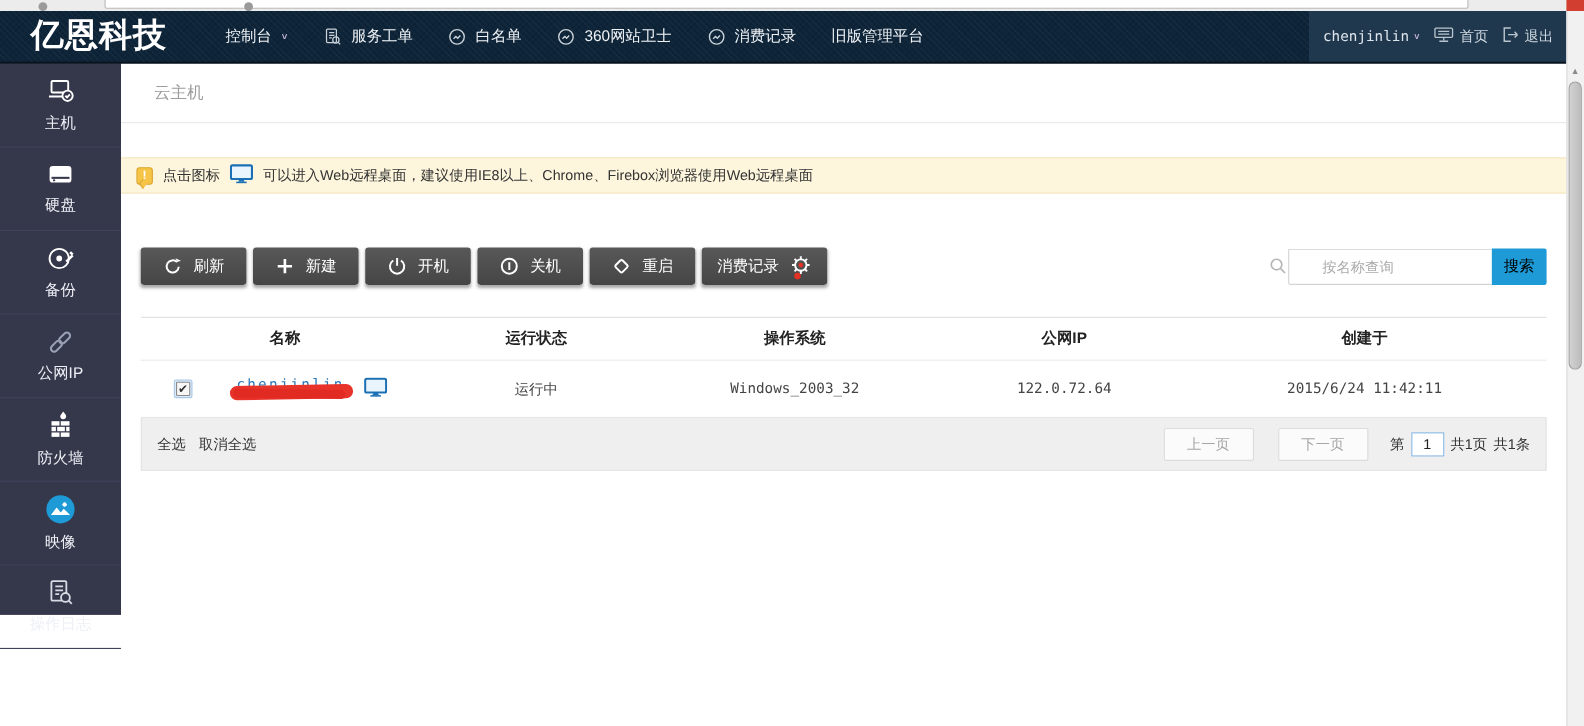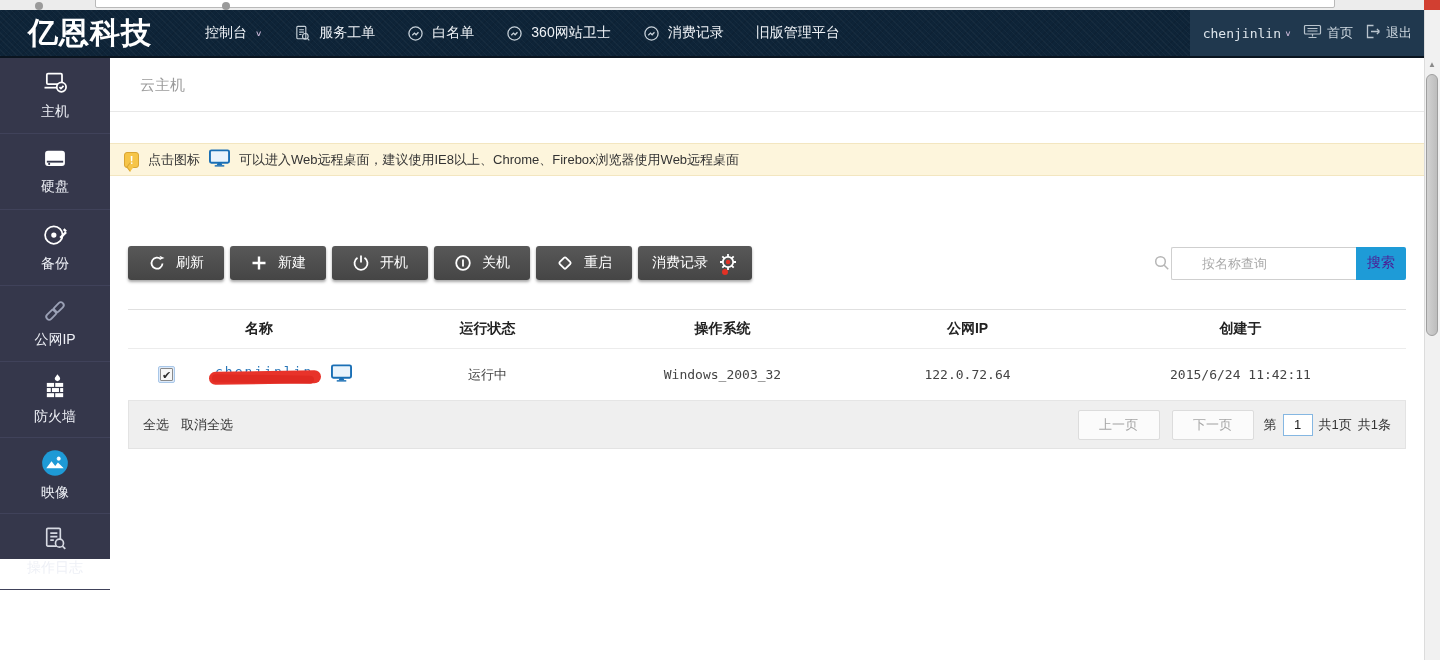--- a/index.html
+++ b/index.html
@@ -39,54 +39,54 @@
   .main { position:absolute; left:110px; top:58px; right:16px; bottom:0; background:#fff; }
   .title-bar { height:54px; line-height:54px; padding-left:30px; border-bottom:1px solid #e8e8e8; color:#9b9b9b; font-size:15px; }
 
   .notice { margin-top:31px; height:33px; display:flex; align-items:center; gap:9px; padding-left:14px;
     background:#fdf5dc; border-top:1px solid #f3e6c0; border-bottom:1px solid #f3e6c0; font-size:13px; color:#333; }
   .warn-ic { position:relative; width:15px; height:16px; background:#f6c548; border:1px solid #d9a532; border-radius:3px;
     color:#fff; font-weight:bold; font-size:11px; line-height:14px; text-align:center; }
   .warn-ic::after { content:""; position:absolute; left:2px; bottom:-3px; width:5px; height:5px; background:#f6c548; border-left:1px solid #d9a532; border-bottom:1px solid #d9a532; transform:rotate(45deg) skew(8deg,8deg); }
   .monitor-ic { display:inline-block; vertical-align:middle; }
 
-  .toolbar { margin-top:70px; padding:0 18px; display:flex; align-items:center; }
+  .toolbar { margin-top:49px; padding:0 18px; display:flex; align-items:center; }
   .tbtn { height:34px; margin-right:6px; padding:0 20px; display:flex; align-items:center; gap:10px;
     background:linear-gradient(#585858,#454545); color:#fff; font-size:14px; border:none; border-radius:3px;
     box-shadow:0 2px 3px rgba(0,0,0,.35); cursor:pointer; }
   .tbtn svg { display:block; }
   .more-btn { padding:0 14px; }
   .gear-wrap { position:relative; width:20px; height:22px; }
   .gear-wrap .reddot { position:absolute; left:4px; bottom:-1px; width:6px; height:6px; border-radius:50%; background:#e23125; }
 
   .search { margin-left:auto; display:flex; align-items:stretch; height:33px; }
   .search-box { position:relative; width:210px;padding-left:25px; }
   .search-box input { width:100%; height:100%; border:1px solid #cfcfcf; border-right:none; border-radius:2px 0 0 2px; padding:0 8px 0 30px; font-size:13px; color:#555; outline:none; }
   .search-box input::placeholder { color:#aaa; }
   .search-box .mag { position:absolute; left:8px; top:8px; }
-  .search-btn { width:50px; background:#1e9bd7; color:#4c1d95; border:none; font-size:14px; border-radius:0 2px 2px 0; cursor:pointer; }
+  .search-btn { width:50px; background:#1e9bd7; color:#000000; border:none; font-size:14px; border-radius:0 2px 2px 0; cursor:pointer; }
 
   .table-wrap { margin:29px 18px 0; font-size:13px; }
   .tgrid { display:grid; grid-template-columns:262px 195px 275px 215px 1fr; }
   .thead { border-top:1px solid #e0e0e0; border-bottom:1px solid #ececec; height:40px; }
   .thead > div { display:flex; align-items:center; justify-content:center; font-weight:bold; font-size:14px; color:#222; }
   .trow { height:52px; border-bottom:1px solid #e5e5e5; }
   .trow > div { display:flex; align-items:center; justify-content:center; color:#444; }
   .cell-first { justify-content:flex-start !important; padding-left:30px; gap:0; position:relative; }
   .cb-ring { display:inline-flex; padding:1px; border:1px solid #a9c7e8; background:#ddeafa; border-radius:2px; }
   .cb { width:13px; height:13px; background:#f6f6f6; border:1px solid #8a8a8a; border-radius:1px; font-size:11px; line-height:12px; text-align:center; color:#2b2b2b; cursor:pointer; }
   .name-group { display:flex; align-items:center; gap:8px; margin-left:34px; }
   .redact { position:relative; width:114px; height:22px; cursor:pointer; }
   .redact .peek { position:absolute; top:0; left:6px; font-size:13px; color:#2a77b8; letter-spacing:2px; }
   .redact .bar1 { position:absolute; left:0; top:7px; width:112px; height:13px; background:#e8332a; border-radius:8px; transform:rotate(-1deg); }
   .redact .bar2 { position:absolute; left:3px; top:11px; width:102px; height:8px; background:#e02a22; border-radius:5px; transform:rotate(.8deg); }
 
   .tfoot { height:48px; background:#efefef; border:1px solid #e3e3e3; border-top:none; display:flex; align-items:center; padding:0 14px; font-size:13px; color:#333; }
   .sel-link { margin-right:12px; cursor:pointer; color:#333; }
-  .pager { margin-left:auto; display:flex; align-items:center; gap:0; }
+  .pager { margin-left:auto; display:flex; align-items:center; gap:10px; }
   .pg-btn { width:82px; height:30px; background:#fbfbfb; border:1px solid #dcdcdc; border-radius:2px; color:#a6a6a6; font-size:13px; cursor:pointer; }
   .pg-btn + .pg-btn { margin-left:12px; }
   .pg-info { display:flex; align-items:center; gap:6px; margin-left:10px; }
   .pg-info input { width:30px; height:22px; border:1px solid #85b7e2; text-align:center; font-size:13px; color:#222; outline:none; }
 
   
   .scrollbar { position:absolute; top:10px; right:0; width:16px; height:650px; background:#f1f1f1; border-left:1px solid #dcdcdc; }
   .sb-up { position:absolute; top:50px; left:3px; font-size:8px; color:#8a8a8a; }
   .sb-thumb { position:absolute; top:64px; left:1px; width:12px; height:262px; background:linear-gradient(90deg,#d2d2d2,#bdbdbd); border:1px solid #9e9e9e; border-radius:6px; cursor:pointer; }
 </style>

